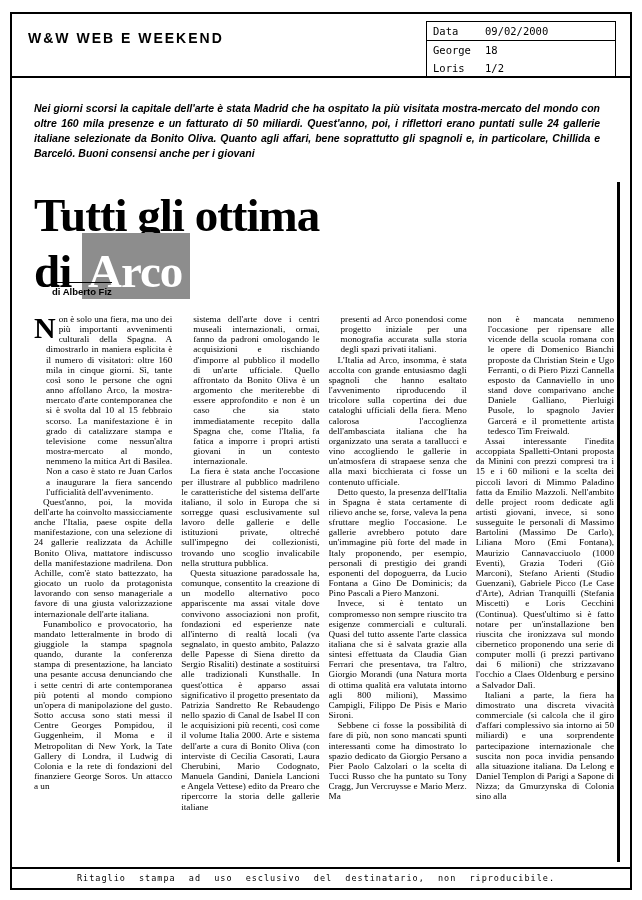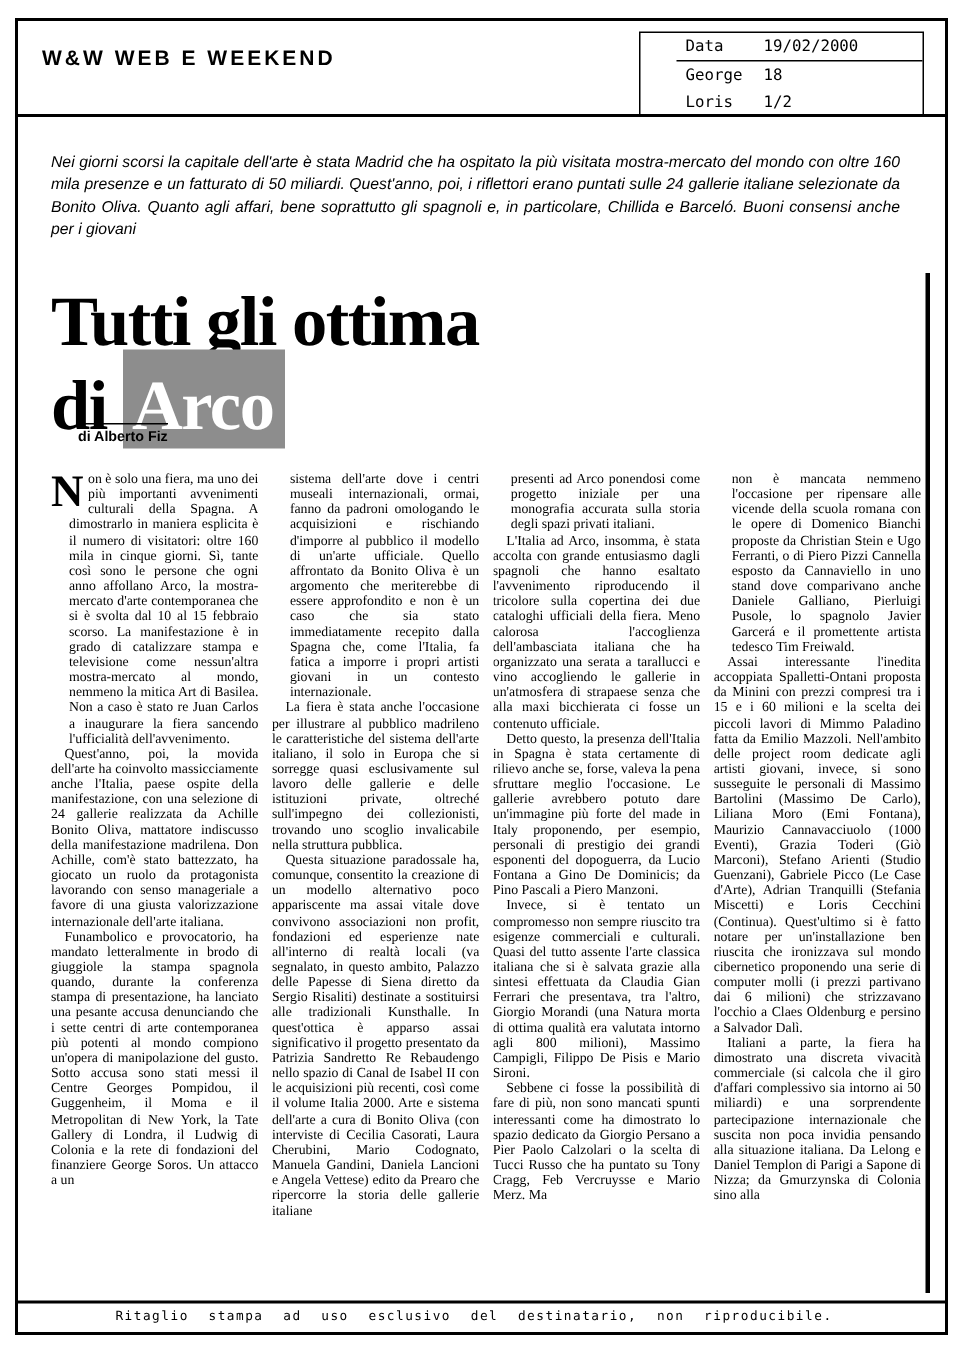--- a/index.html
+++ b/index.html
@@ -5,29 +5,29 @@
   html,body{margin:0;padding:0;background:#ffffff;}
   .page{position:relative;width:642px;height:900px;background:#ffffff;overflow:hidden;
         font-family:"Liberation Serif",serif;color:#000;}
   .frame{position:absolute;left:10px;top:12px;right:10px;bottom:10px;border:2px solid #000;}
 
   
   .pub-title{position:absolute;left:16px;top:16px;font-family:Liberation Sans, sans-serif;
              font-weight:bold;font-size:14px;letter-spacing:2px;white-space:nowrap;}
   .info-box{position:absolute;right:14px;top:7px;width:188px;border:1px solid #000;
             font-family:"DejaVu Sans Mono",monospace;font-size:10.5px;background:#fff;}
-  .info-row{display:flex;align-items:center;padding:2px 6px;height:14px;margin-left:24px;}
+  .info-row{display:flex;align-items:center;padding:2px 6px;height:14px;}
   .info-row.sep{border-bottom:1px solid #000;}
   .info-label{width:52px;}
   .info-value{flex:1;}
   .header-rule{position:absolute;left:0;right:0;top:62px;border-top:2px solid #000;}
 
   
   .lead{position:absolute;left:22px;top:76px;width:566px;
-        font-family:"Liberation Sans",sans-serif;font-weight:normal;font-style:italic;
+        font-family:"Liberation Sans",sans-serif;font-weight:bold;font-style:italic;
         font-size:10.5px;line-height:15px;text-align:justify;}
 
   
   .headline{position:absolute;left:22px;top:142px;font-family:"Liberation Serif",serif;
             font-weight:bold;font-size:47px;line-height:56px;letter-spacing:-1px;}
   .headline .hl{background:#8d8d8d;color:#ffffff;padding:12px 8px 2px 6px;}
 
   
   .byline{position:absolute;left:40px;top:268px;font-family:"Liberation Sans",sans-serif;
           font-weight:bold;font-size:9.5px;border-top:1px solid #000;padding-top:3px;}
@@ -53,21 +53,21 @@
 <body>
 
 <div class="page">
   <div class="frame">
 
     <div class="pub-title">W&amp;W WEB E WEEKEND</div>
 
     <div class="info-box">
       <div class="info-row sep">
         <span class="info-label">Data</span>
-        <span class="info-value">19/02/2000</span>
+        <span class="info-value">09/02/2000</span>
       </div>
       <div class="info-row">
         <span class="info-label">George</span>
         <span class="info-value">18</span>
       </div>
       <div class="info-row">
         <span class="info-label">Loris</span>
         <span class="info-value">1/2</span>
       </div>
     </div>
@@ -93,21 +93,21 @@
       <div class="col">
           <p>sistema dell'arte dove i centri museali internazionali, ormai, fanno da padroni omologando le acquisizioni e rischiando d'imporre al pubblico il modello di un'arte ufficiale. Quello affrontato da Bonito Oliva è un argomento che meriterebbe di essere approfondito e non è un caso che sia stato immediatamente recepito dalla Spagna che, come l'Italia, fa fatica a imporre i propri artisti giovani in un contesto internazionale.</p>
           <p>La fiera è stata anche l'occasione per illustrare al pubblico madrileno le caratteristiche del sistema dell'arte italiano, il solo in Europa che si sorregge quasi esclusivamente sul lavoro delle gallerie e delle istituzioni private, oltreché sull'impegno dei collezionisti, trovando uno scoglio invalicabile nella struttura pubblica.</p>
           <p>Questa situazione paradossale ha, comunque, consentito la creazione di un modello alternativo poco appariscente ma assai vitale dove convivono associazioni non profit, fondazioni ed esperienze nate all'interno di realtà locali (va segnalato, in questo ambito, Palazzo delle Papesse di Siena diretto da Sergio Risaliti) destinate a sostituirsi alle tradizionali Kunsthalle. In quest'ottica è apparso assai significativo il progetto presentato da Patrizia Sandretto Re Rebaudengo nello spazio di Canal de Isabel II con le acquisizioni più recenti, così come il volume Italia 2000. Arte e sistema dell'arte a cura di Bonito Oliva (con interviste di Cecilia Casorati, Laura Cherubini, Mario Codognato, Manuela Gandini, Daniela Lancioni e Angela Vettese) edito da Prearo che ripercorre la storia delle gallerie italiane</p>
         </div>
       <div class="col">
           <p>presenti ad Arco ponendosi come progetto iniziale per una monografia accurata sulla storia degli spazi privati italiani.</p>
           <p>L'Italia ad Arco, insomma, è stata accolta con grande entusiasmo dagli spagnoli che hanno esaltato l'avvenimento riproducendo il tricolore sulla copertina dei due cataloghi ufficiali della fiera. Meno calorosa l'accoglienza dell'ambasciata italiana che ha organizzato una serata a tarallucci e vino accogliendo le gallerie in un'atmosfera di strapaese senza che alla maxi bicchierata ci fosse un contenuto ufficiale.</p>
           <p>Detto questo, la presenza dell'Italia in Spagna è stata certamente di rilievo anche se, forse, valeva la pena sfruttare meglio l'occasione. Le gallerie avrebbero potuto dare un'immagine più forte del made in Italy proponendo, per esempio, personali di prestigio dei grandi esponenti del dopoguerra, da Lucio Fontana a Gino De Dominicis; da Pino Pascali a Piero Manzoni.</p>
           <p>Invece, si è tentato un compromesso non sempre riuscito tra esigenze commerciali e culturali. Quasi del tutto assente l'arte classica italiana che si è salvata grazie alla sintesi effettuata da Claudia Gian Ferrari che presentava, tra l'altro, Giorgio Morandi (una Natura morta di ottima qualità era valutata intorno agli 800 milioni), Massimo Campigli, Filippo De Pisis e Mario Sironi.</p>
-          <p>Sebbene ci fosse la possibilità di fare di più, non sono mancati spunti interessanti come ha dimostrato lo spazio dedicato da Giorgio Persano a Pier Paolo Calzolari o la scelta di Tucci Russo che ha puntato su Tony Cragg, Feb Vercruysse e Mario Merz. Ma</p>
+          <p>Sebbene ci fosse la possibilità di fare di più, non sono mancati spunti interessanti come ha dimostrato lo spazio dedicato da Giorgio Persano a Pier Paolo Calzolari o la scelta di Tucci Russo che ha puntato su Tony Cragg, Jun Vercruysse e Mario Merz. Ma</p>
         </div>
       <div class="col">
           <p>non è mancata nemmeno l'occasione per ripensare alle vicende della scuola romana con le opere di Domenico Bianchi proposte da Christian Stein e Ugo Ferranti, o di Piero Pizzi Cannella esposto da Cannaviello in uno stand dove comparivano anche Daniele Galliano, Pierluigi Pusole, lo spagnolo Javier Garcerá e il promettente artista tedesco Tim Freiwald.</p>
           <p>Assai interessante l'inedita accoppiata Spalletti-Ontani proposta da Minini con prezzi compresi tra i 15 e i 60 milioni e la scelta dei piccoli lavori di Mimmo Paladino fatta da Emilio Mazzoli. Nell'ambito delle project room dedicate agli artisti giovani, invece, si sono susseguite le personali di Massimo Bartolini (Massimo De Carlo), Liliana Moro (Emi Fontana), Maurizio Cannavacciuolo (1000 Eventi), Grazia Toderi (Giò Marconi), Stefano Arienti (Studio Guenzani), Gabriele Picco (Le Case d'Arte), Adrian Tranquilli (Stefania Miscetti) e Loris Cecchini (Continua). Quest'ultimo si è fatto notare per un'installazione ben riuscita che ironizzava sul mondo cibernetico proponendo una serie di computer molli (i prezzi partivano dai 6 milioni) che strizzavano l'occhio a Claes Oldenburg e persino a Salvador Dalì.</p>
           <p>Italiani a parte, la fiera ha dimostrato una discreta vivacità commerciale (si calcola che il giro d'affari complessivo sia intorno ai 50 miliardi) e una sorprendente partecipazione internazionale che suscita non poca invidia pensando alla situazione italiana. Da Lelong e Daniel Templon di Parigi a Sapone di Nizza; da Gmurzynska di Colonia sino alla</p>
         </div>
     </div>
 
     <div class="vbar"></div>
 

